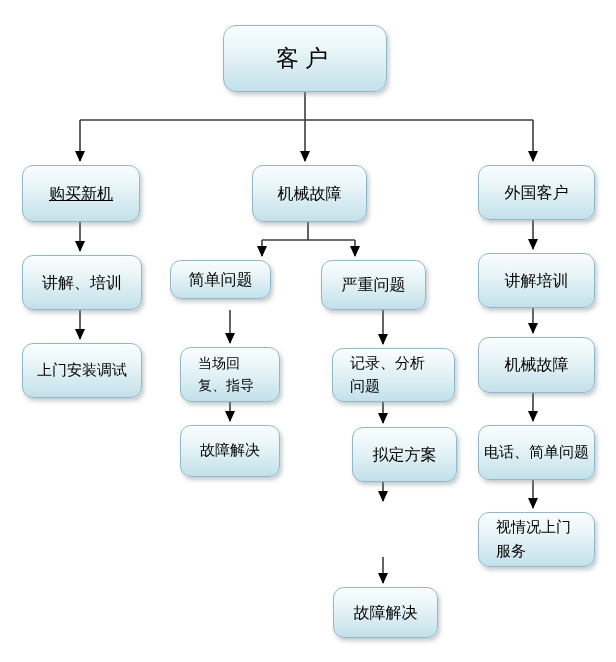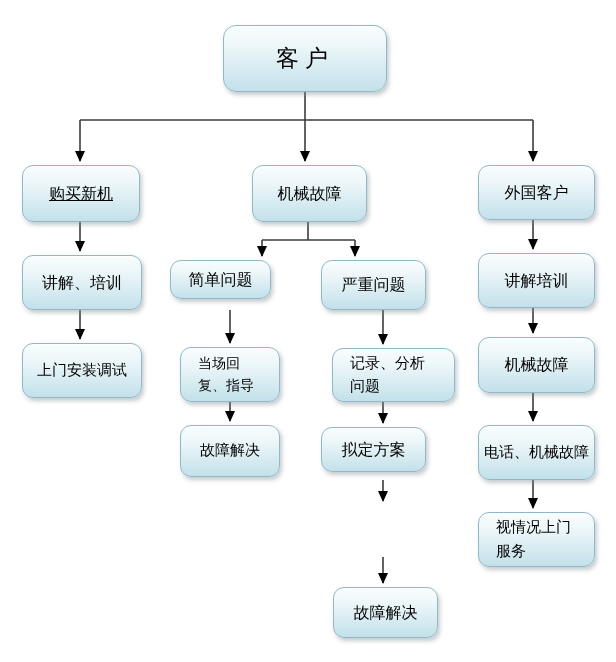--- a/index.html
+++ b/index.html
@@ -99,22 +99,22 @@
   <div class="node small" style="left:22px;  top:343px; width:120px; height:55px;">上门安装调试</div>
   <div class="node" style="left:22px;  top:255px; width:120px; height:55px;">讲解、培训</div>
 
   <div class="node" style="left:252px; top:165px; width:115px; height:57px;">机械故障</div>
   <div class="node" style="left:170px; top:260px; width:101px; height:39px;">简单问题</div>
   <div class="node ml smaller" style="left:180px; top:347px; width:100px; height:55px;">当场回复、指导</div>
   <div class="node small" style="left:180px; top:425px; width:100px; height:52px;">故障解决</div>
 
   <div class="node" style="left:321px; top:260px; width:105px; height:50px;">严重问题</div>
   <div class="node ml small" style="left:332px; top:348px; width:123px; height:54px;">记录、分析问题</div>
-  <div class="node" style="left:321px; top:427px; width:105px; height:45px;">拟定方案</div>
+  <div class="node" style="left:352px; top:427px; width:105px; height:55px;">拟定方案</div>
   <div class="node" style="left:333px; top:587px; width:105px; height:51px;">故障解决</div>
 
   <div class="node" style="left:478px; top:253px; width:117px; height:55px;">讲解培训</div>
   <div class="node" style="left:478px; top:165px; width:117px; height:55px;">外国客户</div>
   <div class="node" style="left:478px; top:337px; width:117px; height:56px;">机械故障</div>
-  <div class="node small" style="left:478px; top:425px; width:117px; height:55px;">电话、机械故障</div>
+  <div class="node small" style="left:478px; top:425px; width:117px; height:55px;">电话、简单问题</div>
   <div class="node ml small" style="left:478px; top:512px; width:117px; height:55px;">视情况上门服务</div>
 
 </div>
 
 </body></html>

